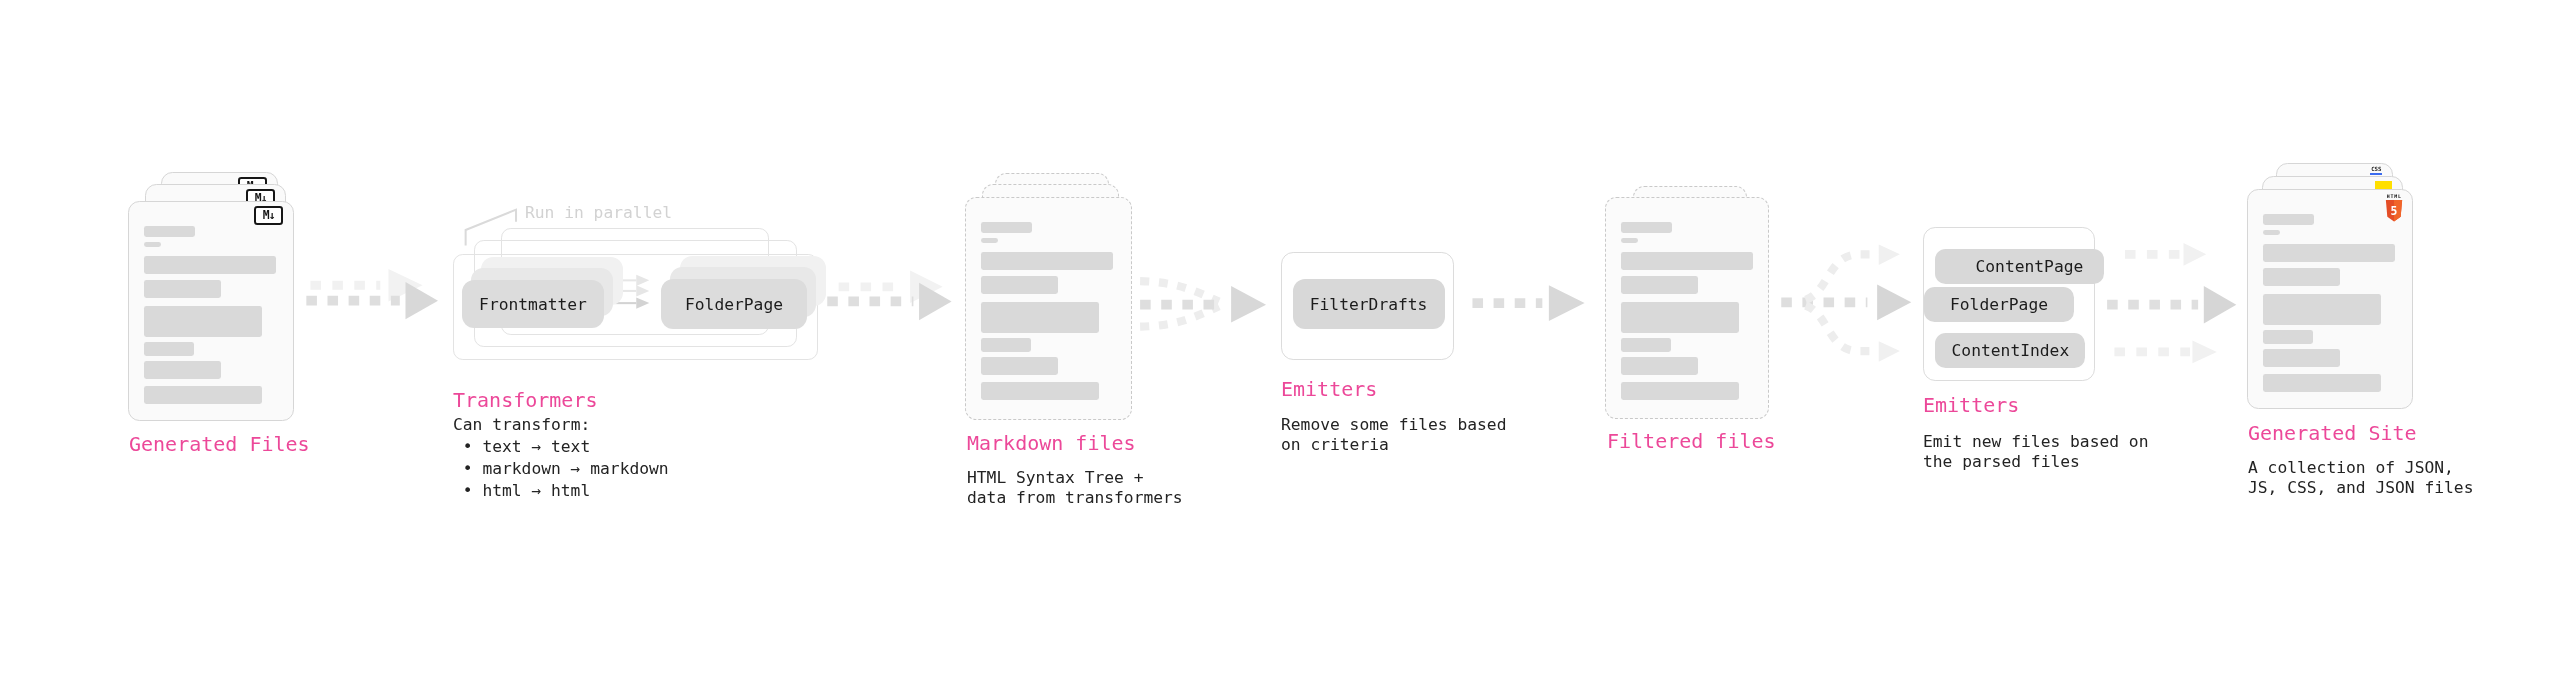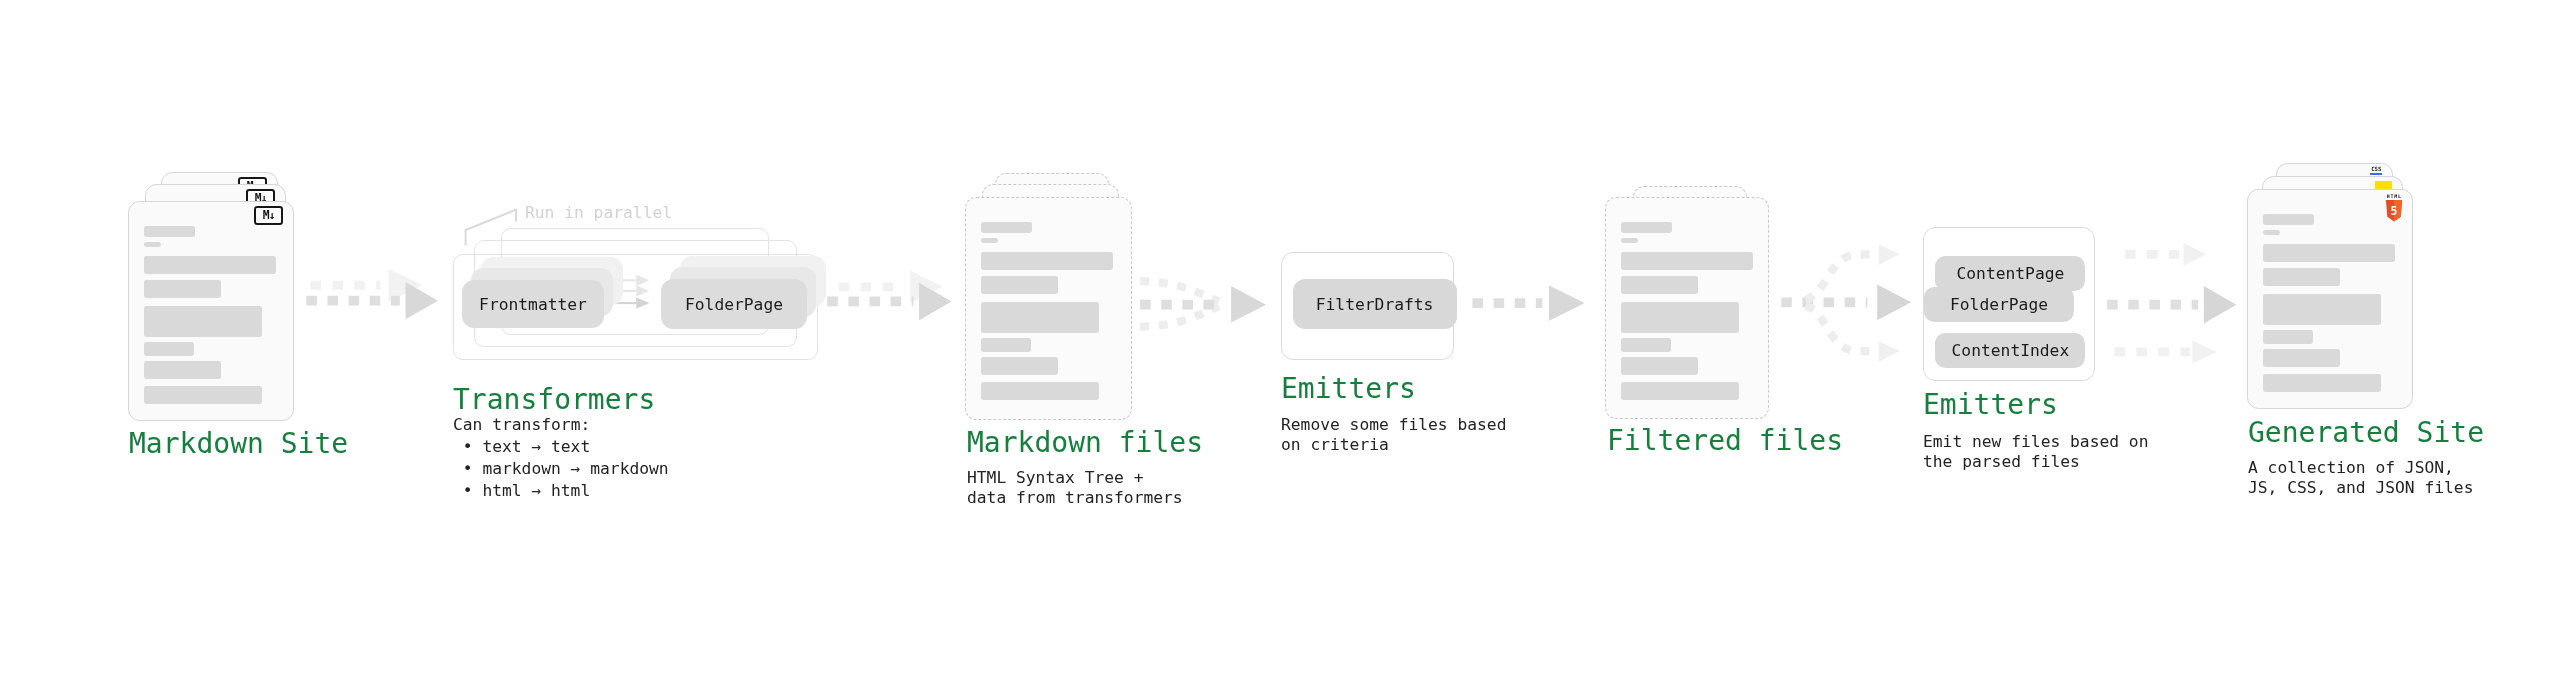--- a/index.html
+++ b/index.html
@@ -37,21 +37,21 @@
   .ghost1{background:#e8e8e8;}
   .ghost2{background:#f1f1f1;}
   .front-btn{background:#dcdcdc;}
 
   
   .node-box{position:absolute;background:#ffffff;border:1.6px solid #dcdcdc;border-radius:12.2px;box-sizing:border-box;}
   .node-btn{position:absolute;background:#d8d8d8;border-radius:10.6px;display:flex;align-items:center;justify-content:center;
             font-size:16.3px;color:#1c1c1c;}
 
   
-  .h{position:absolute;font-size:28px;line-height:24.4px;color:#15803d;white-space:nowrap;}
+  .h{position:absolute;font-size:20px;line-height:24.4px;color:#ec4899;white-space:nowrap;}
   .cap{position:absolute;font-size:16.3px;line-height:20.3px;color:#232323;white-space:nowrap;}
   .cap .indent{padding-left:9.8px;}
   .cap.loose div{line-height:22px;}
   .note{position:absolute;font-size:16.3px;color:#d2d2d2;white-space:nowrap;}
 
   svg.arrow-layer{position:absolute;left:0;top:0;pointer-events:none;}
 </style>
 </head>
 <body>
 
@@ -128,21 +128,21 @@
           <span></span>
           <span></span>
           <span></span>
           <span></span>
           <span></span>
           <span></span>
           <span></span>
           <span></span>
         </div>
     </div>
-    <div class="h" style="left:129px;top:432px;">Markdown Site</div>
+    <div class="h" style="left:129px;top:432px;">Generated Files</div>
   </div>
 
   <div>
     <div class="note" style="left:525px;top:203px;text-align:center;">Run in parallel</div>
 
     <div class="t-box" style="left:501px;top:228px;width:268px;height:107px;"></div>
     <div class="t-box" style="left:474px;top:240px;width:323px;height:107px;"></div>
     <div class="t-box" style="left:453px;top:254px;width:365px;height:106px;"></div>
 
     <div class="t-btn ghost2" style="left:481px;top:257px;width:142px;height:48px;"></div>
@@ -179,21 +179,21 @@
     </div>
     <div class="h" style="left:967px;top:431px;">Markdown files</div>
     <div class="cap" style="left:967px;top:468px;">
       <div>HTML Syntax Tree +</div>
       <div>data from transformers</div>
     </div>
   </div>
 
   <div>
     <div class="node-box" style="left:1281px;top:252px;width:173px;height:108px;">
-      <div class="node-btn" style="left:10.6px;top:26px;width:164px;height:50px;border-radius:12.2px;">FilterDrafts</div>
+      <div class="node-btn" style="left:10.6px;top:26px;width:152px;height:50px;border-radius:12.2px;">FilterDrafts</div>
     </div>
     <div class="h" style="left:1281px;top:377px;">Emitters</div>
     <div class="cap" style="left:1281px;top:415px;">
       <div>Remove some files based</div>
       <div>on criteria</div>
     </div>
   </div>
 
   <div>
     <div class="doc dashed" style="left:1633px;top:186px;width:114px;height:211px;"></div>
@@ -207,21 +207,21 @@
           <span></span>
           <span></span>
           <span></span>
         </div>
     </div>
     <div class="h" style="left:1607px;top:429px;">Filtered files</div>
   </div>
 
   <div>
     <div class="node-box" style="left:1923px;top:227px;width:172px;height:154px;">
-      <div class="node-btn" style="left:11.4px;top:28px;width:150px;height:35px;">ContentPage</div>
+      <div class="node-btn" style="left:11.4px;top:21px;width:150px;height:35px;padding-left:19px;">ContentPage</div>
       <div class="node-btn" style="left:0;top:59px;width:150px;height:35px;">FolderPage</div>
       <div class="node-btn" style="left:11.4px;top:105px;width:150px;height:35px;">ContentIndex</div>
     </div>
     <div class="h" style="left:1923px;top:393px;">Emitters</div>
     <div class="cap" style="left:1923px;top:432px;">
       <div>Emit new files based on</div>
       <div>the parsed files</div>
     </div>
   </div>
 

